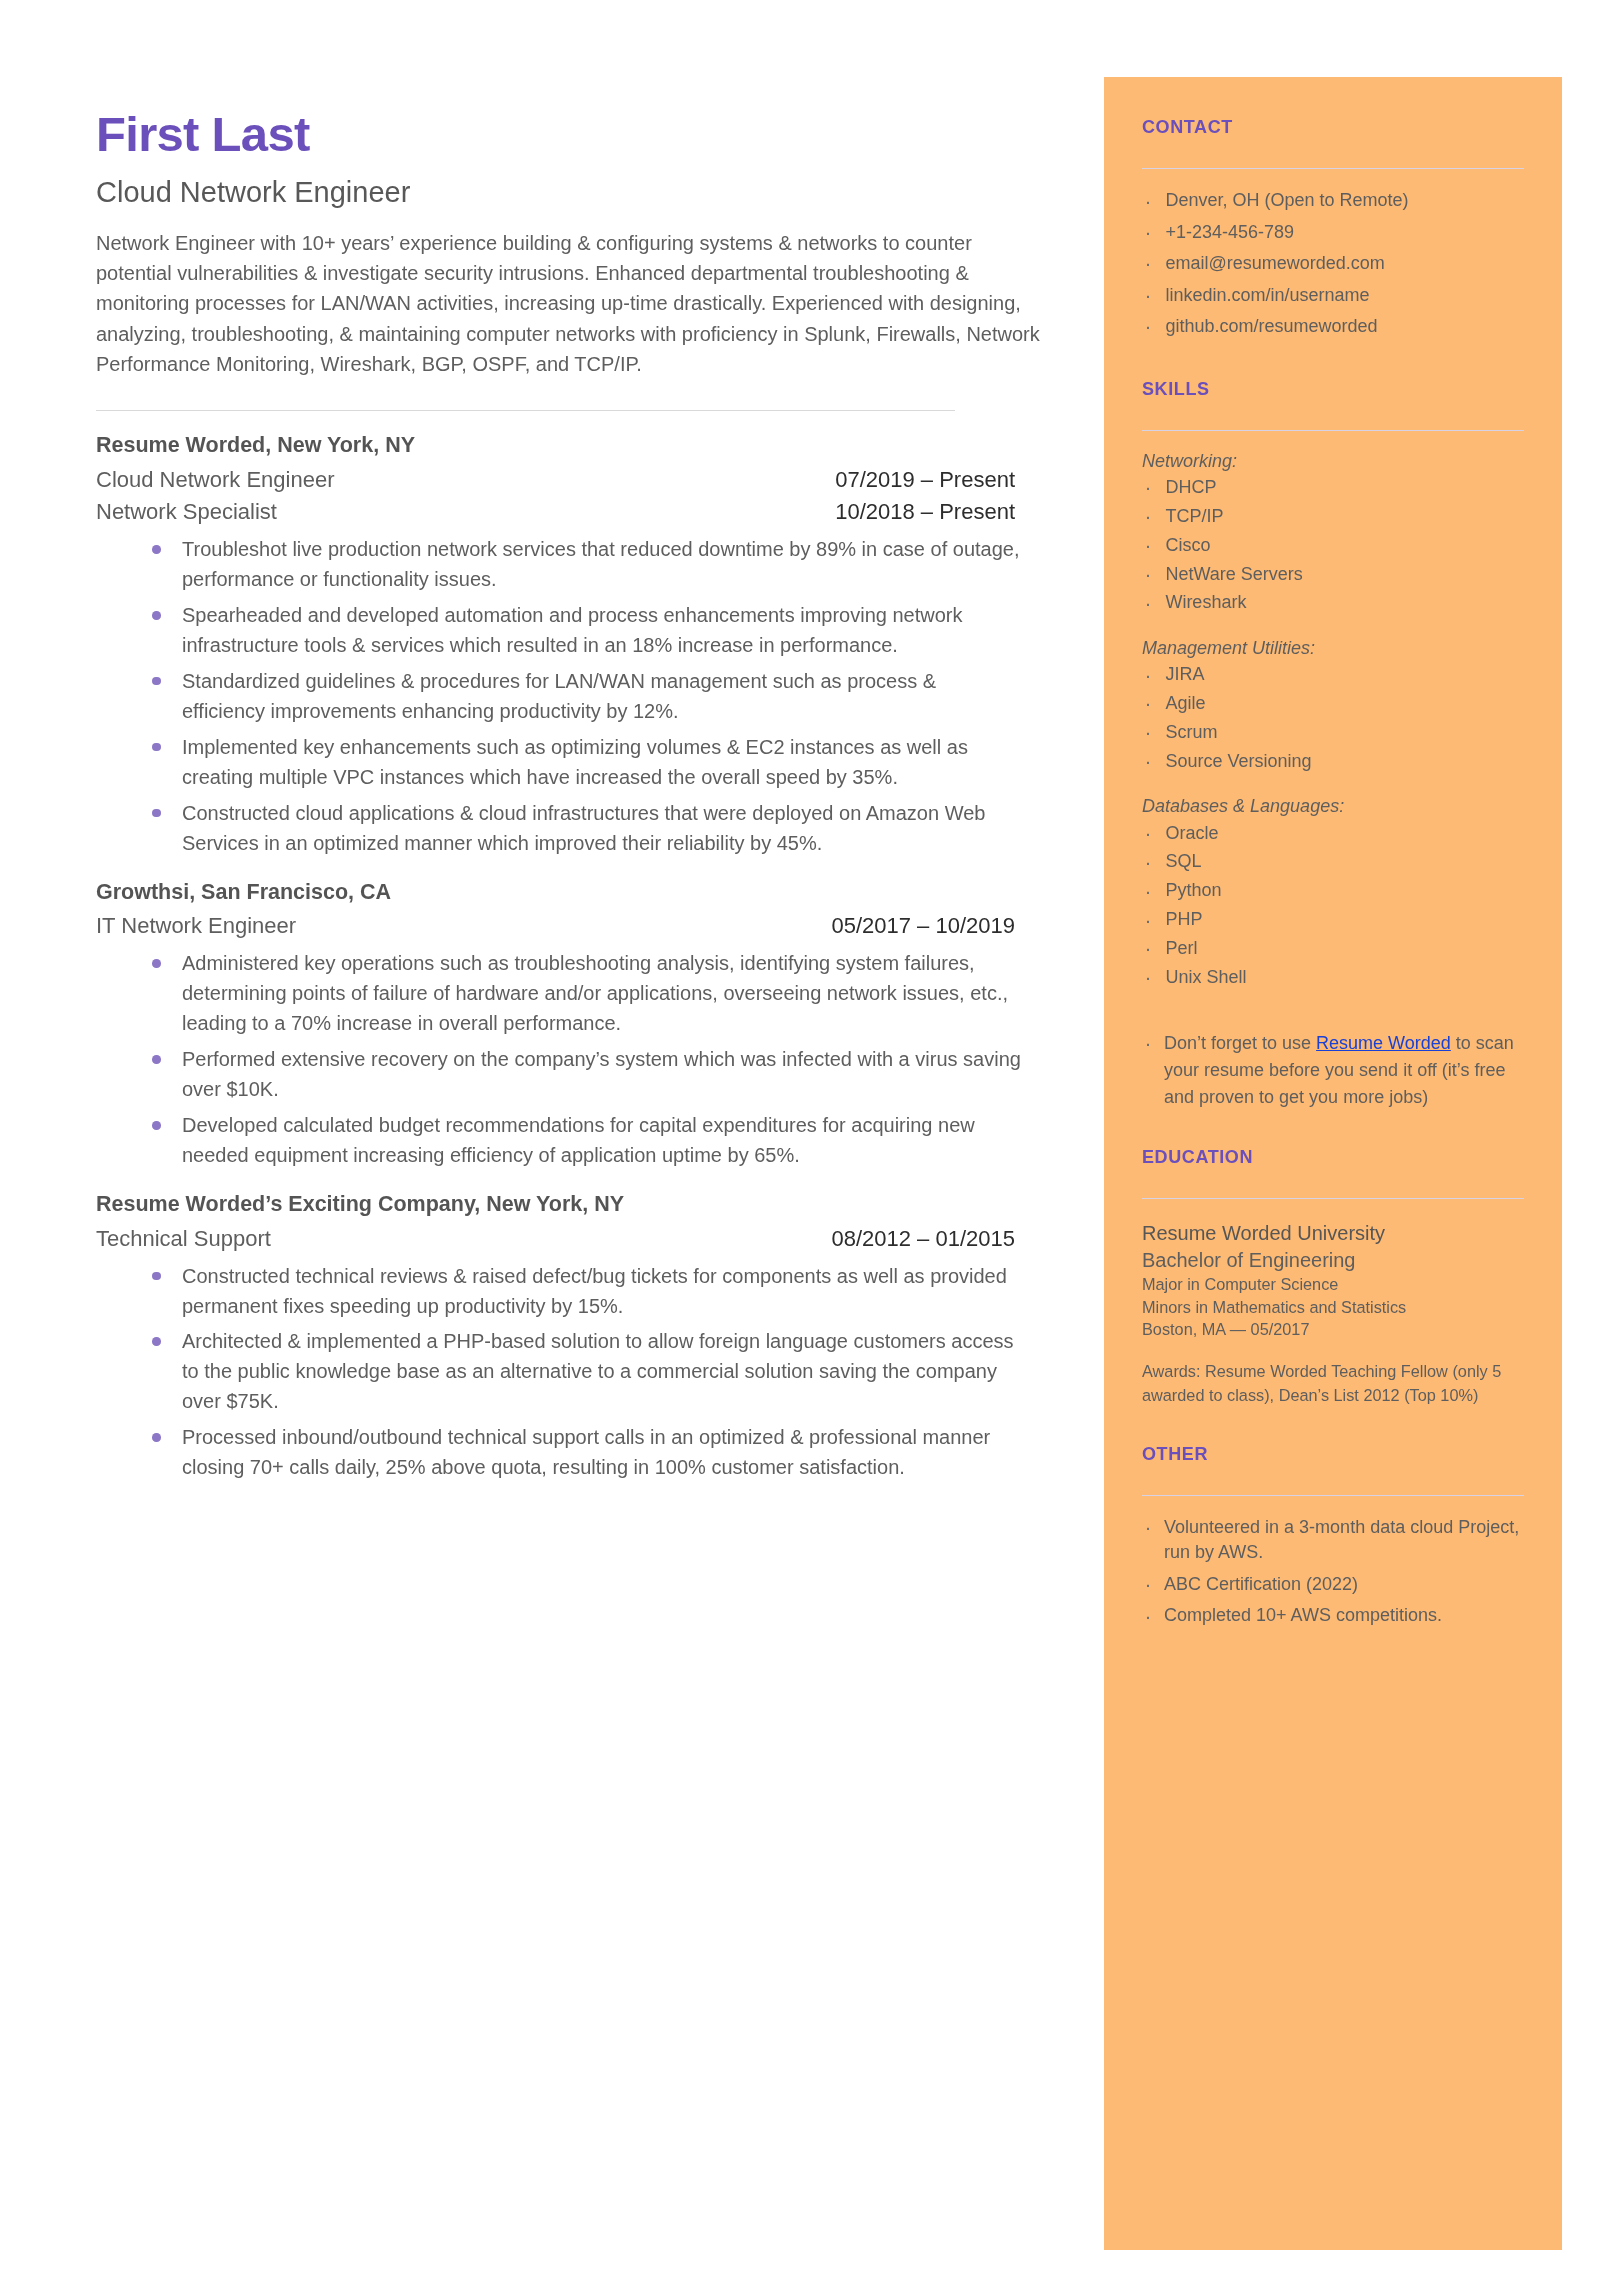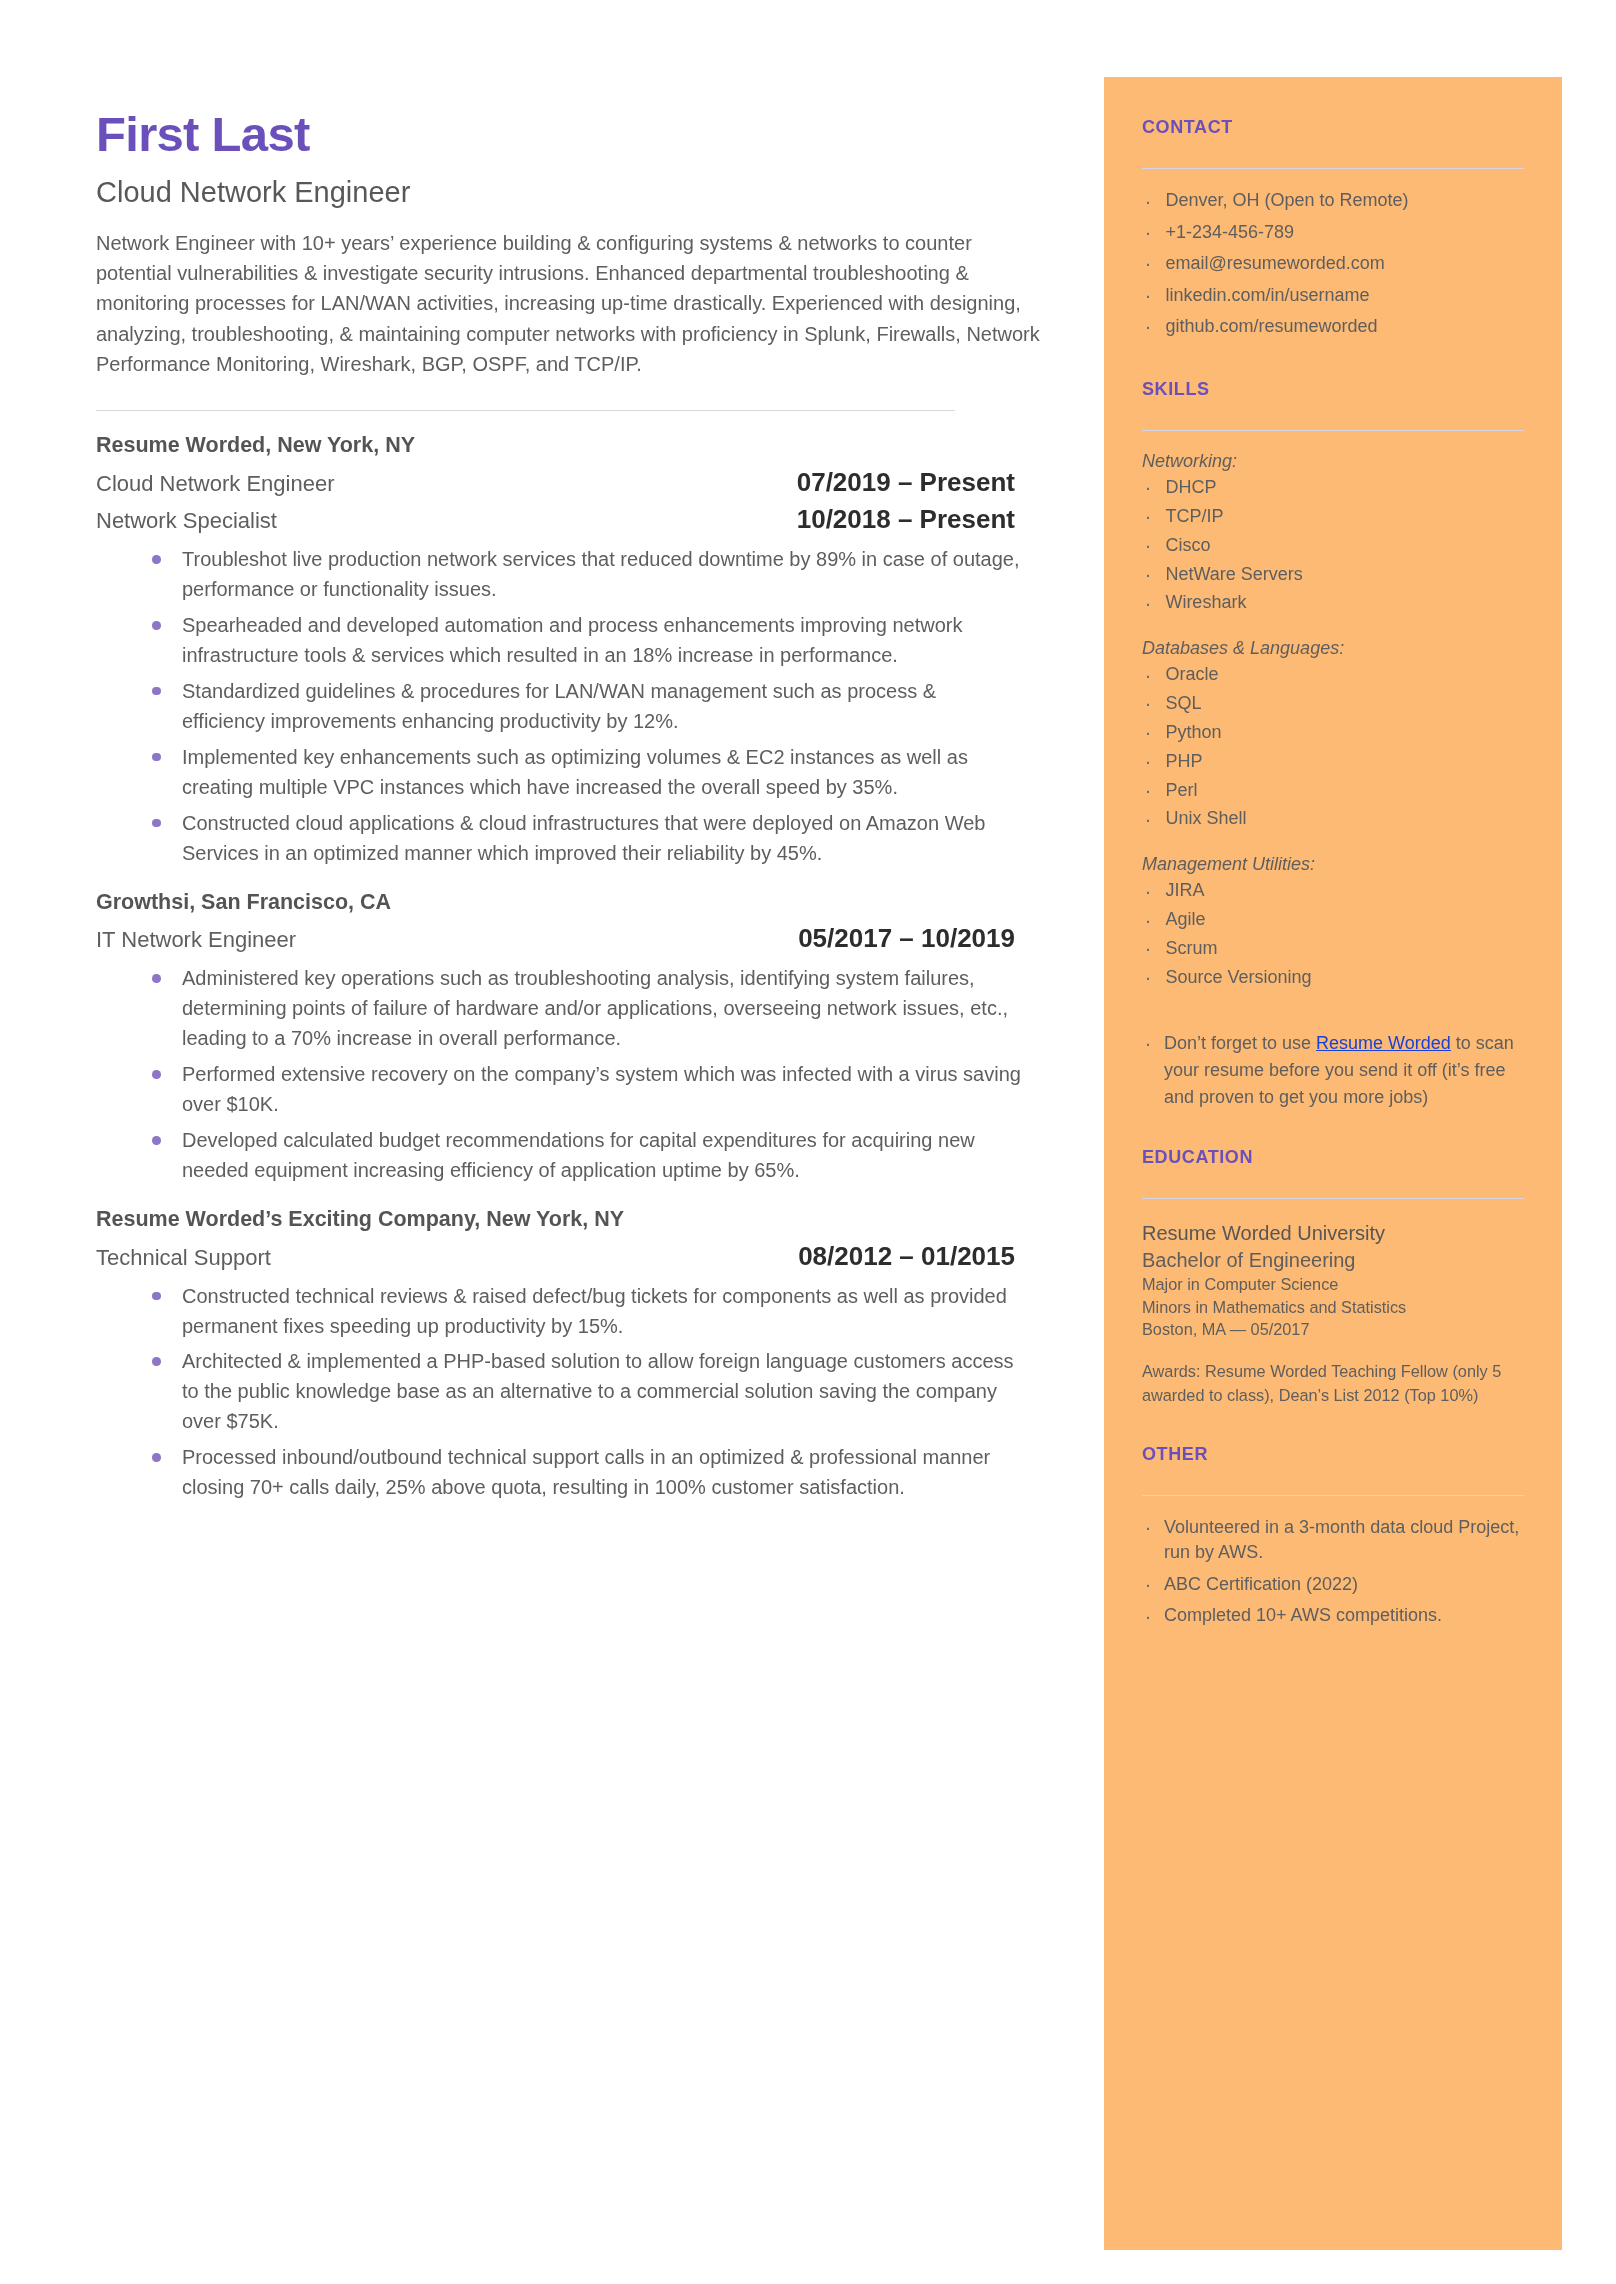--- a/index.html
+++ b/index.html
@@ -80,23 +80,23 @@
     align-items: baseline;
     width: 919px;
     margin-top: 6.5px;
   }
   .job-title {
     font-size: 22px;
     color: #5e5e5e;
     font-weight: 400;
   }
   .job-dates {
-    font-size: 26px;
+    font-size: 22px;
     color: #2d2d2d;
-    font-weight: 700;
+    font-weight: 400;
     white-space: nowrap;
   }
 
   ul.bullets {
     list-style: none;
     margin: 9px 0 0 0;
     padding: 0;
   }
   ul.bullets > li {
     position: relative;
@@ -301,39 +301,39 @@
           <div class="skill-group-label">Networking:</div>
           <ul class="sb-list">
             <li>DHCP</li>
             <li>TCP/IP</li>
             <li>Cisco</li>
             <li>NetWare Servers</li>
             <li>Wireshark</li>
           </ul>
         </div>
         <div class="skill-group">
+          <div class="skill-group-label">Management Utilities:</div>
+          <ul class="sb-list">
+            <li>JIRA</li>
+            <li>Agile</li>
+            <li>Scrum</li>
+            <li>Source Versioning</li>
+          </ul>
+        </div>
+        <div class="skill-group">
           <div class="skill-group-label">Databases &amp; Languages:</div>
           <ul class="sb-list">
             <li>Oracle</li>
             <li>SQL</li>
             <li>Python</li>
             <li>PHP</li>
             <li>Perl</li>
             <li>Unix Shell</li>
           </ul>
         </div>
-        <div class="skill-group">
-          <div class="skill-group-label">Management Utilities:</div>
-          <ul class="sb-list">
-            <li>JIRA</li>
-            <li>Agile</li>
-            <li>Scrum</li>
-            <li>Source Versioning</li>
-          </ul>
-        </div>
       </div>
 
     <div class="promo">
       <span>Don’t forget to use </span><a href="#">Resume Worded</a><span> to scan your resume before you send it off (it’s free and proven to get you more jobs)</span>
     </div>
 
     <div class="sb-heading tight">EDUCATION</div>
     <div class="sb-rule"></div>
     <div class="edu-school">Resume Worded University</div>
     <div class="edu-degree">Bachelor of Engineering</div>

